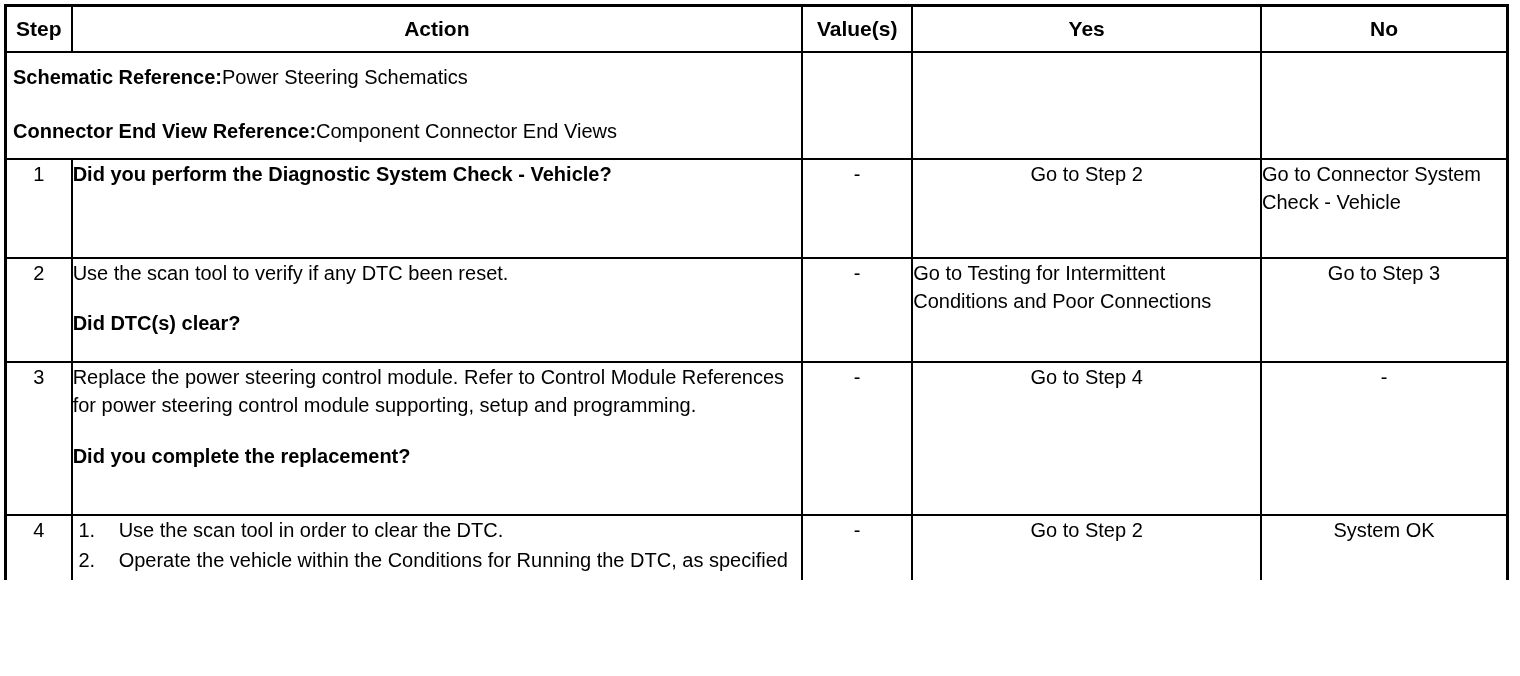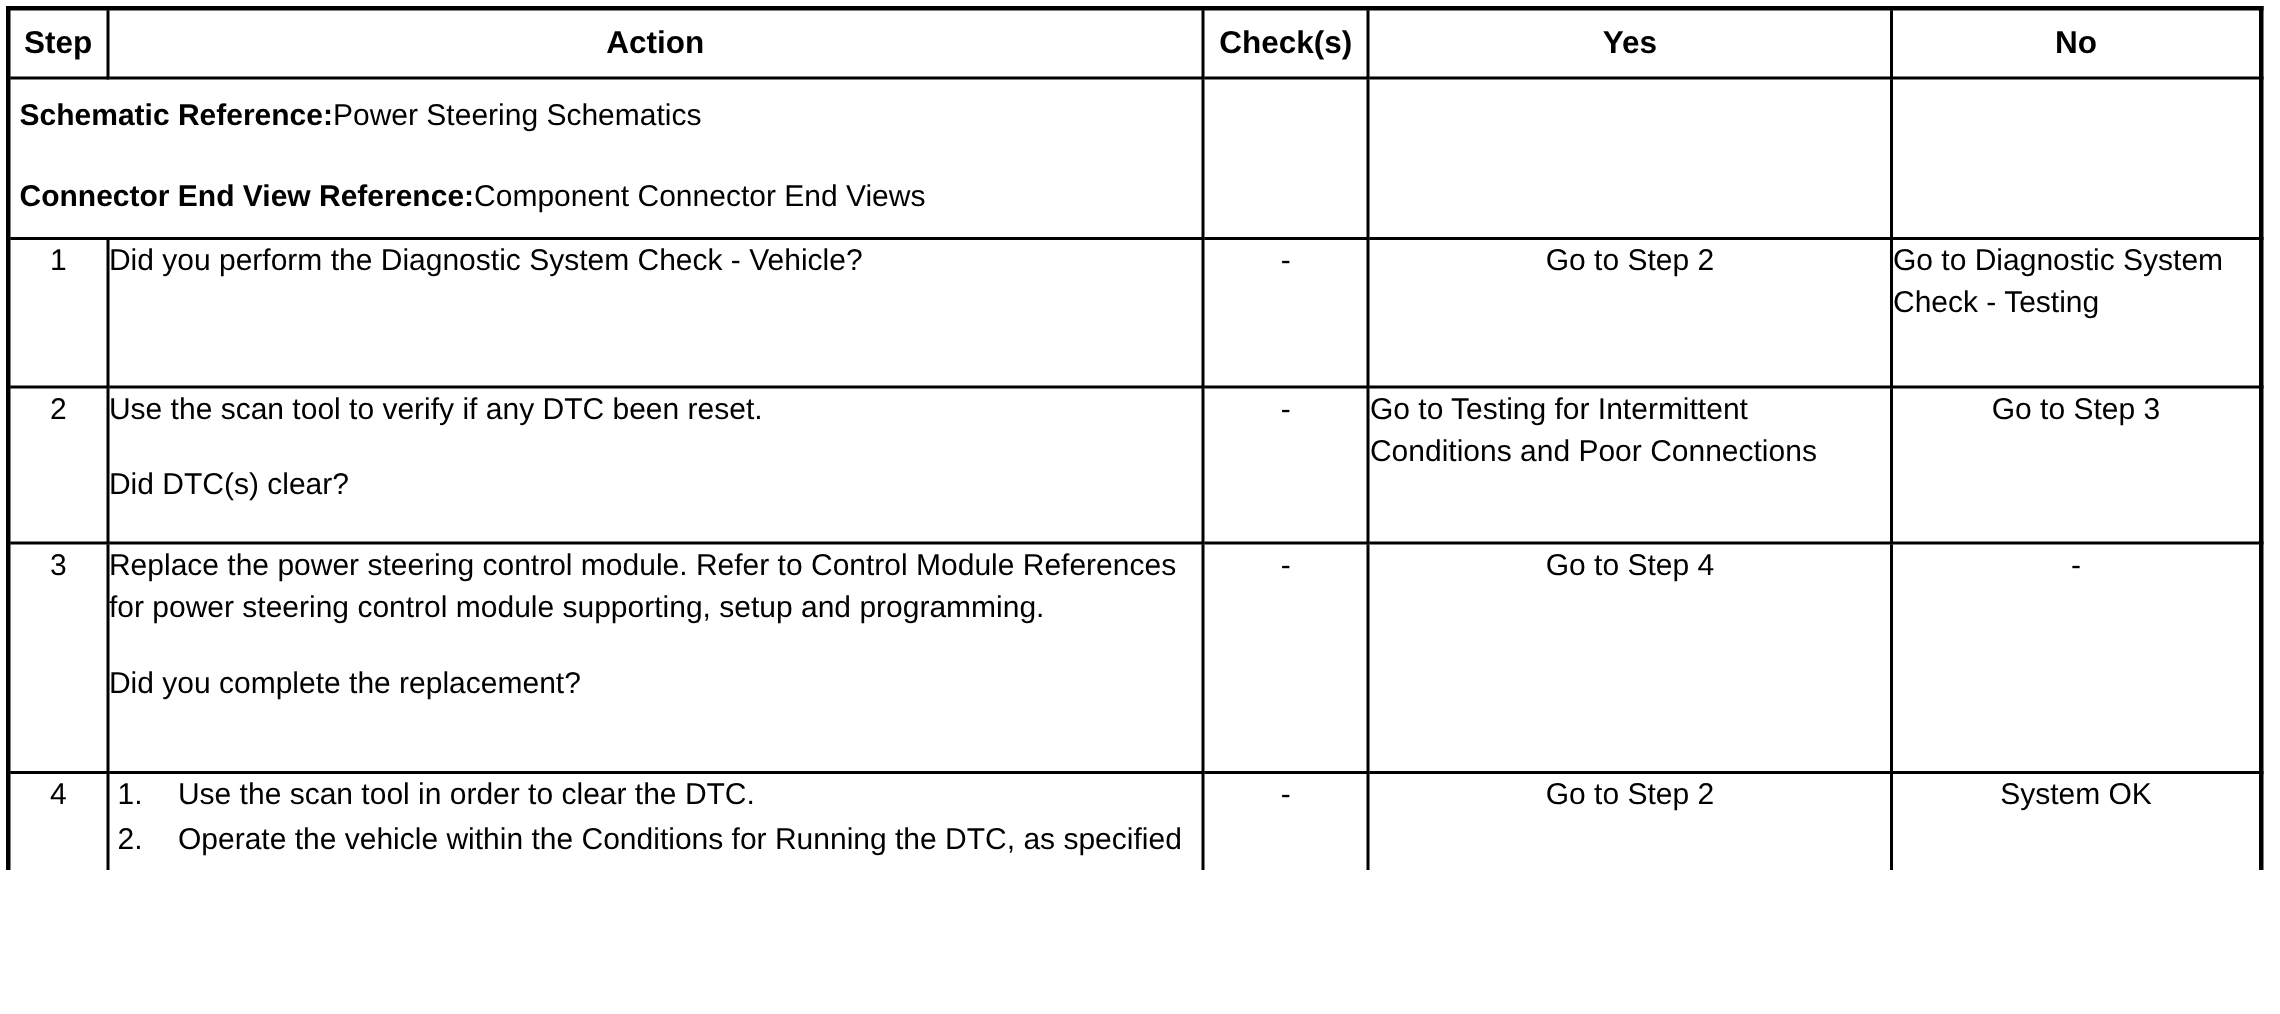--- a/index.html
+++ b/index.html
@@ -70,21 +70,21 @@
     vertical-align: middle;
     font-size: 20px;
   }
   .action-cell {
     padding: 6px 8px 6px 10px;
     vertical-align: top;
   }
   .action-cell p {
     margin: 0 0 22px 0;
   }
-  .action-cell p:last-child { margin-bottom: 0; }
+  .action-cell p:last-child { margin-bottom: 0; font-weight: bold; }
   .action-cell p.tight { margin-bottom: 0; }
 
   ol.steps-list {
     margin: 0 0 22px 0;
     padding: 0 0 0 28px;
     list-style-position: outside;
   }
   ol.steps-list li {
     margin: 0 0 2px 0;
     padding-left: 18px;
@@ -117,21 +117,21 @@
         <col class="c-act">
         <col class="c-val">
         <col class="c-yes">
         <col class="c-no">
     </colgroup>
     <tbody>
 
       <tr class="hdr">
         <td>Step</td>
         <td>Action</td>
-        <td>Check(s)</td>
+        <td>Value(s)</td>
         <td>Yes</td>
         <td>No</td>
       </tr>
 
       <tr class="refrow">
         <td colspan="2">
           <p class="ref-line">
             <span class="ref-label">Schematic Reference:</span><span class="ref-value">Power Steering Schematics</span>
           </p>
           <p class="ref-line">
@@ -143,21 +143,21 @@
         <td></td>
       </tr>
 
       <tr class="r1">
         <td class="step-cell">1</td>
         <td class="action-cell">
           <p class="tight">Did you perform the Diagnostic System Check - Vehicle?</p>
         </td>
         <td class="val-cell">-</td>
         <td class="yn-cell yn-bottom-center">Go to Step 2</td>
-        <td class="yn-cell yn-top">Go to Diagnostic System Check - Testing</td>
+        <td class="yn-cell yn-top">Go to Connector System Check - Vehicle</td>
       </tr>
 
       <tr class="r2">
         <td class="step-cell">2</td>
         <td class="action-cell">
           <p>Use the scan tool to verify if any DTC been reset.</p>
           <p class="tight">Did DTC(s) clear?</p>
         </td>
         <td class="val-cell">-</td>
         <td class="yn-cell yn-top">Go to Testing for Intermittent Conditions and Poor Connections</td>

